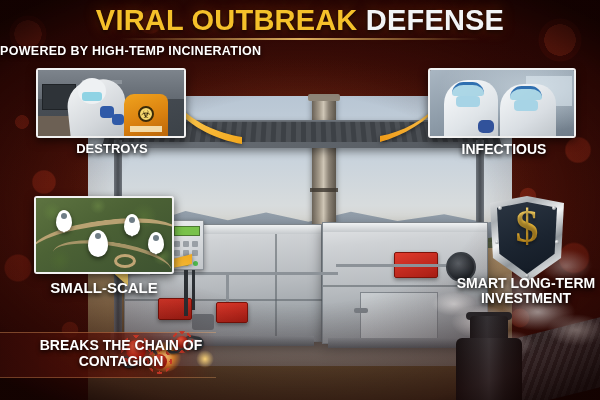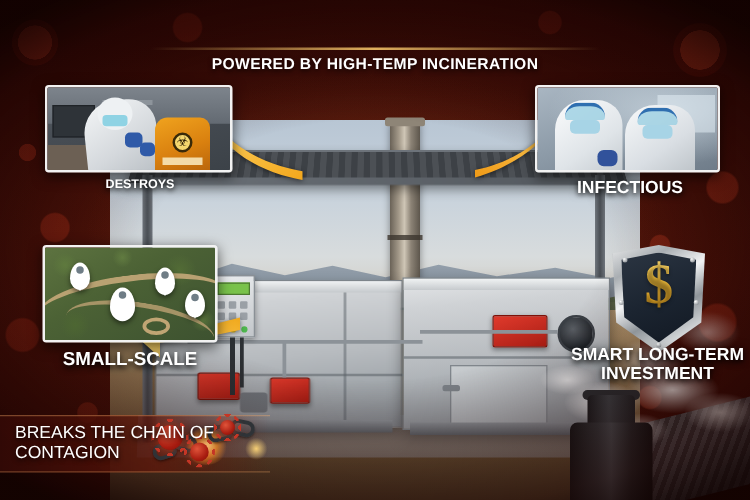--- a/index.html
+++ b/index.html
@@ -298,48 +298,48 @@
     font-size:29px;font-weight:700;letter-spacing:.2px;line-height:1;
     text-shadow:0 2px 5px rgba(0,0,0,.75),0 0 14px rgba(255,120,30,.35);
   }
   .title .hot{color:#f5c12a;}
   .title .cool{color:#f2f4f6;}
   .title-rule{
     position:absolute;left:120px;top:38px;width:360px;height:2px;
     background:linear-gradient(90deg,rgba(255,190,80,0),rgba(255,206,110,.85),rgba(255,190,80,0));
   }
   .subtitle{
-    position:absolute;left:0;top:44px;width:100%;text-align:center;
+    position:absolute;left:0;top:44px;width:100%;
     font-size:12.5px;font-weight:700;color:#ffffff;letter-spacing:.3px;
     text-shadow:0 2px 4px rgba(0,0,0,.8);
   }
 
   .cap{
     position:absolute;text-align:center;color:#fff;font-weight:700;line-height:1.1;
     text-shadow:0 2px 4px rgba(0,0,0,.85),0 0 8px rgba(0,0,0,.6);
   }
   .cap .l1{display:block;}
   .cap .l2{display:block;}
-  .cap-tl{left:22px;top:142px;width:180px;font-size:10px;}
+  .cap-tl{left:22px;top:142px;width:180px;font-size:13px;}
   .cap-tr{left:418px;top:142px;width:172px;font-size:14px;}
   .cap-ml{left:14px;top:280px;width:180px;}
   .cap-ml .l1{font-size:15px;}
   .cap-ml .l2{font-size:11.5px;}
   .cap-sh{left:440px;top:276px;width:172px;font-size:14px;}
 
   
   .banner{
     position:absolute;left:0px;top:332px;width:216px;height:46px;
     background:linear-gradient(90deg,rgba(52,10,6,.9) 0%,rgba(96,22,10,.72) 58%,rgba(120,34,12,0) 100%);
     border-top:1px solid rgba(255,180,110,.35);
     border-bottom:1px solid rgba(255,180,110,.3);
   }
   .banner-txt{
-    position:absolute;left:12px;top:338px;width:190px;color:#fff;font-weight:400;
-    font-size:14px;line-height:1.12;text-shadow:0 2px 4px rgba(0,0,0,.9);
+    position:absolute;left:26px;top:338px;width:190px;color:#fff;font-weight:700;
+    font-size:14px;line-height:1.12;text-shadow:0 2px 4px rgba(0,0,0,.9);text-align:center;
   }
   .chain{position:absolute;left:120px;top:334px;width:104px;height:44px;}
   .link{
     position:absolute;width:20px;height:13px;border:3px solid #2f3337;border-radius:7px;
     background:transparent;box-shadow:0 1px 2px rgba(0,0,0,.5);
   }
   .link.k1{left:2px;top:20px;transform:rotate(-18deg);}
   .link.k2{left:18px;top:14px;transform:rotate(16deg);}
   .link.k3{left:46px;top:6px;transform:rotate(-14deg);}
   .link.k4{left:64px;top:2px;transform:rotate(12deg);}
@@ -554,16 +554,20 @@
   </div>
   <div class="virion v1"></div>
   <div class="virion v2"></div>
   <div class="virion v3"></div>
   <div class="ember" style="left:196px;top:350px;width:18px;height:18px;"></div>
   <div class="banner-txt">
     <span class="l1">BREAKS THE CHAIN</span>
     <span class="l2">OF CONTAGION</span>
   </div>
 
+  <div class="title">
+    <span class="hot">VIRAL OUTBREAK</span>
+    <span class="cool">DEFENSE</span>
+  </div>
   <div class="title-rule"></div>
   <div class="subtitle">POWERED BY HIGH-TEMP INCINERATION</div>
 
 </div>
 
 </body></html>

